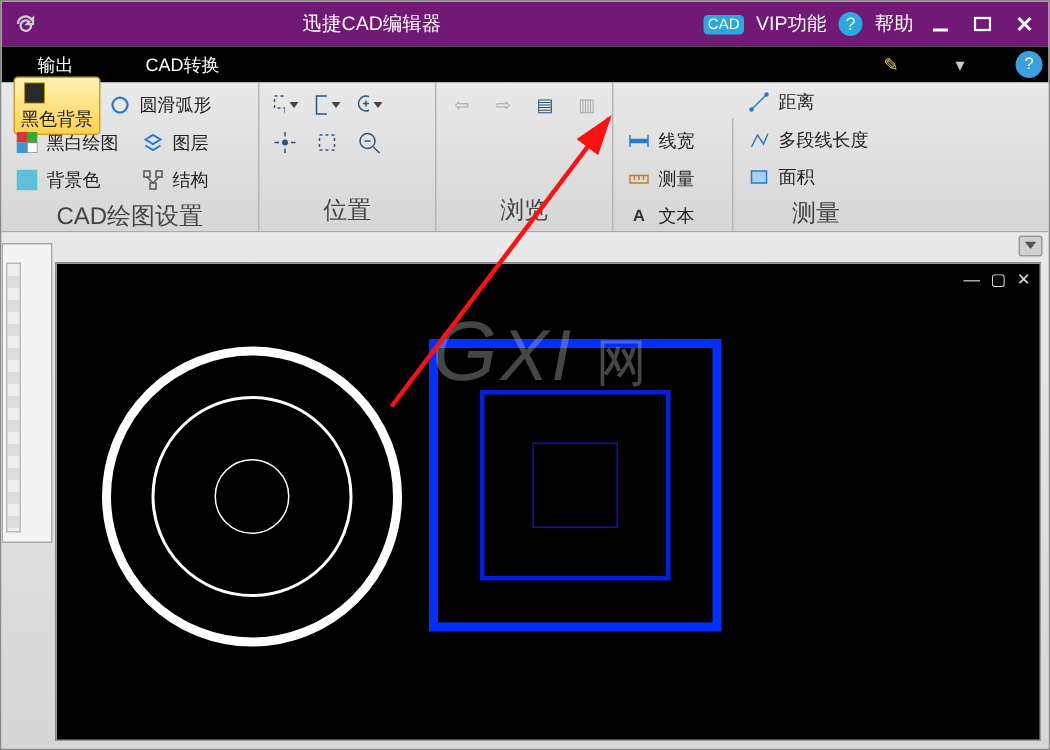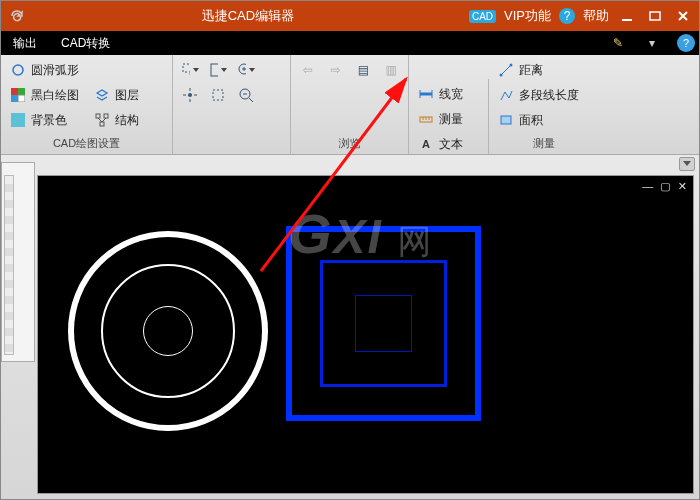--- a/index.html
+++ b/index.html
@@ -1,36 +1,36 @@
 <!DOCTYPE html>
 <html><head>
 <meta charset="utf-8">
 <style>
 * { margin: 0; padding: 0; box-sizing: border-box; font-family: "Microsoft YaHei", sans-serif; }
 body { background: #fff; }
 .app { width: 700px; height: 500px; border: 1px solid #888; position: relative; overflow: hidden; }
-.titlebar { height: 30px; background: #c2410c; display: flex; align-items: center; color: #fff; font-size: 13px; }
+.titlebar { height: 30px; background: #701a75; display: flex; align-items: center; color: #fff; font-size: 13px; }
 .titlebar .redo { width: 20px; height: 20px; margin-left: 6px; display:flex; align-items:center; justify-content:center; }
 .titlebar .title { flex: 1; text-align: center; }
 .titlebar .right { display: flex; align-items: center; gap: 8px; margin-right: 6px; }
 .titlebar .cad-badge { background: #2aa8e0; color:#fff; font-size:10px; padding:1px 3px; border-radius:3px; }
 .titlebar .helpq { width:16px; height:16px; border-radius:50%; background:#2aa8e0; color:#fff; display:flex; align-items:center; justify-content:center; font-size:12px; }
 .titlebar .winbtn { width:20px; height:20px; display:flex; align-items:center; justify-content:center; }
 .menubar { height: 24px; background: #000; color:#fff; font-size:12px; display:flex; align-items:center; }
-.menubar span { margin: 0 12px; text-align: right; }
+.menubar span { margin: 0 24px; text-align: right; }
 .menubar .spacer { flex:1; }
 .menubar .micon { width:18px; height:18px; margin-right:4px; display:flex; align-items:center; justify-content:center; }
 .menubar .micon.pencil { color:#f0d060; }
 .menubar .micon.circ { border-radius:50%; background:#3aa0e0; color:#fff; font-size:11px; }
 .ribbon { height: 100px; background: linear-gradient(#e9e9e9,#d6d6d6); border-bottom: 1px solid #aaa; display:flex; position:relative; }
 .group { border-right: 1px solid #b5b5b5; padding: 4px 8px 0 8px; display:flex; flex-direction:column; }
 .group .rows { flex:1; display:flex; flex-direction:column; gap:3px; }
 .ro { display:flex; align-items:center; gap:4px; font-size:12px; color:#222; height:22px; }
 .ic { width:18px; height:18px; display:flex; align-items:center; justify-content:center; }
-.group-label { font-size:11px; color:#444; text-align:center; padding:3px 0 3px 0; }
+.group-label { font-size:16px; color:#444; text-align:center; padding:3px 0 3px 0; }
 .hl { background: linear-gradient(#fff2b8,#ffd24d); border:1px solid #d0a020; border-radius:3px; padding:1px 4px; }
 .iconbtns { display:flex; gap:10px; }
 .arr-dd::after { content:""; display:inline-block; margin-left:3px; border-left:3px solid transparent; border-right:3px solid transparent; border-top:4px solid #444; vertical-align:middle; }
 .dim { color:#aaa; }
 .workarea { position:relative; height: calc(500px - 30px - 24px - 100px - 2px); background: linear-gradient(#e9e9e9,#d6d6d6); }
 .expandbtn { position:absolute; right:4px; top:2px; width:16px; height:14px; background:#d0d0d0; border:1px solid #999; border-radius:2px; display:flex; align-items:center; justify-content:center; }
 .leftpanel { position:absolute; left:0; top:7px; width:34px; height:200px; background:#f4f4f4; border:1px solid #aaa; }
 .pin { position:absolute; left:12px; top:1px; font-size:12px; color:#333; }
 .canvas { position:absolute; left:36px; top:20px; right:5px; bottom:5px; background:#000; border:1px solid #999; }
 .canvas .winctrl { position:absolute; right:4px; top:4px; color:#ddd; font-size:11px; letter-spacing:2px; }
@@ -82,20 +82,28 @@
     <span class="micon pencil">✎</span>
     <span class="micon" style="color:#ccc;">▾</span>
     <span class="micon circ">?</span>
   </div>
 
   <div class="ribbon">
 
     <div class="group" style="width:172px;">
       <div class="rows">
         <div class="ro">
+          <span class="hl">
+            <span class="ic">
+                <svg width="14" height="14">
+                  <rect width="14" height="14" fill="#2a2a2a" stroke="#f0b000"></rect>
+                </svg>
+              </span>
+            <span>黑色背景</span>
+          </span>
           <span class="ic">
               <svg width="14" height="14">
                 <circle cx="7" cy="7" r="5" fill="none" stroke="#2a78d0" stroke-width="1.5"></circle>
               </svg>
             </span>
           <span>圆滑弧形</span>
         </div>
         <div class="ro">
           <span class="ic">
               <svg width="14" height="14">
@@ -175,20 +183,21 @@
             </span>
           <span class="ic">
               <svg width="16" height="16">
                 <circle cx="7" cy="7" r="5" fill="none" stroke="#357"></circle>
                 <line x1="11" y1="11" x2="15" y2="15" stroke="#357"></line>
                 <line x1="5" y1="7" x2="9" y2="7" stroke="#357"></line>
               </svg>
             </span>
         </div>
       </div>
+      <div class="group-label">位置</div>
     </div>
 
     <div class="group" style="width:118px;">
       <div class="rows">
         <div class="ro iconbtns dim">
           <span class="ic">⇦</span>
           <span class="ic">⇨</span>
           <span class="ic" style="color:#357;">▤</span>
           <span class="ic dim">▥</span>
         </div>
@@ -277,21 +286,21 @@
 
       <div class="circle" style="left:30px; top:55px; width:200px; height:200px; border:6px solid #fff;"></div>
       <div class="circle" style="left:63px; top:88px; width:134px; height:134px; border:2px solid #fff;"></div>
       <div class="circle" style="left:105px; top:130px; width:50px; height:50px; border:1px solid #fff;"></div>
 
       <div class="sq" style="left:248px; top:50px; width:195px; height:195px; border:6px solid #0030ff;"></div>
       <div class="sq" style="left:282px; top:84px; width:127px; height:127px; border:3px solid #0020dd;"></div>
       <div class="sq" style="left:317px; top:119px; width:57px; height:57px; border:1px solid #0018bb;"></div>
 
       <div class="wm" style="left:250px; top:25px;">
-        <span style="font-size:48px; font-weight:bold; font-style:italic; letter-spacing:2px;"><span style="font-size:56px;">G</span>XI</span>
+        <span style="font-size:48px; font-weight:normal; font-style:italic; letter-spacing:2px;"><span style="font-size:56px;">G</span>XI</span>
         <span style="font-size:34px; margin-left:10px; letter-spacing:6px;">网</span>
       </div>
     </div>
   </div>
 
   <svg class="arrow" style="left:0;top:0;" width="700" height="500">
     <defs>
         <marker id="ah" markerWidth="10" markerHeight="10" refX="8" refY="3" orient="auto">
           <polygon points="0,0 9,3 0,6" fill="#ff1010"></polygon>
         </marker>

